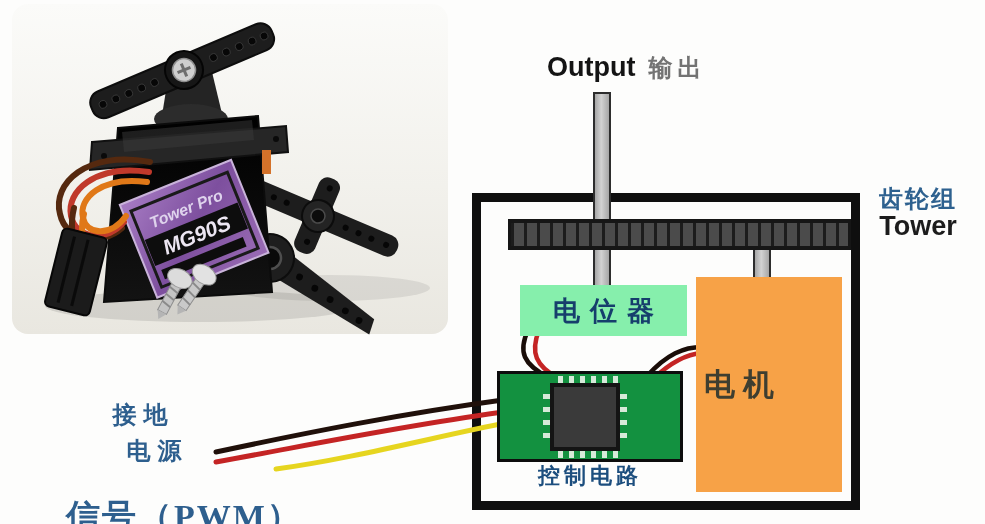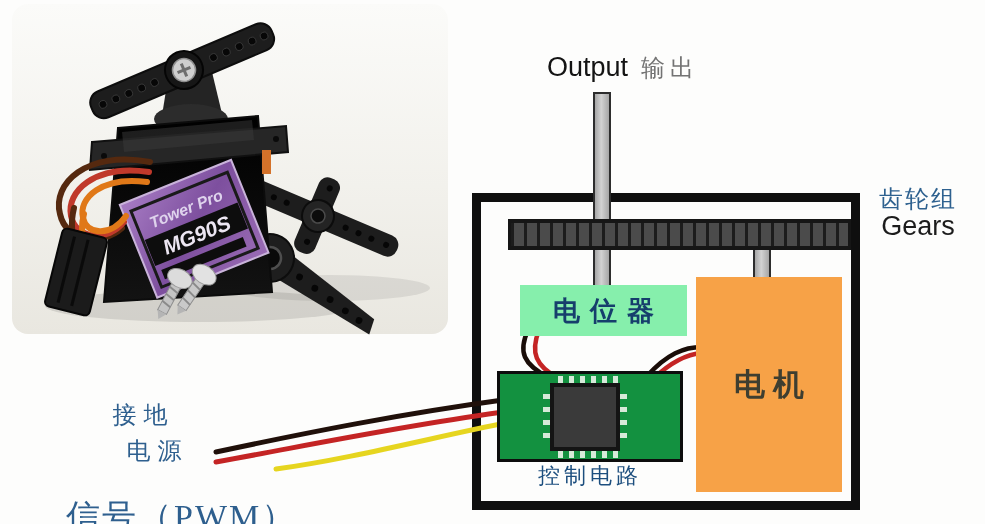--- a/index.html
+++ b/index.html
@@ -18,29 +18,29 @@
   .output-shaft{left:593px;top:92px;width:18px;height:198px;}
   .motor-shaft{left:753px;top:246px;width:18px;height:36px;}
   .gear-bar{position:absolute;left:508px;top:219px;width:343px;height:31px;box-sizing:border-box;
             background:repeating-linear-gradient(90deg,#1c1c1c 0 3px,#4b4b4b 3px 13px);
             border:3px solid #161616;border-top-width:4px;border-bottom-width:4px;z-index:4;}
   .pot-box{position:absolute;left:520px;top:285px;width:167px;height:51px;background:#86efac;
            z-index:5;display:flex;align-items:center;justify-content:center;
            font-family:"Liberation Serif",serif;font-weight:bold;font-size:27px;
            color:#163e6c;letter-spacing:10px;text-indent:10px;}
   .motor-box{position:absolute;left:696px;top:277px;width:146px;height:215px;background:#f7a247;
-           z-index:5;display:flex;align-items:center;justify-content:center;
+           z-index:5;display:flex;align-items:center;justify-content:flex-start;
            font-family:"Liberation Serif",serif;font-weight:bold;font-size:31px;
            color:#3e3e30;letter-spacing:8px;text-indent:8px;}
   .control-box{position:absolute;left:497px;top:371px;width:186px;height:91px;background:#139140;
            border:3px solid #0d0d0d;box-sizing:border-box;z-index:5;}
   .chip{position:absolute;left:42px;top:2px;}
 
   
-  .lbl{position:absolute;z-index:6;font-family:"Liberation Serif",serif;font-weight:normal;
+  .lbl{position:absolute;z-index:6;font-family:"Liberation Serif",serif;font-weight:bold;
        color:#2e5f8e;}
   .lbl-output{left:547px;top:52px;display:flex;align-items:baseline;gap:13px;}
   .lbl-output .en{font-family:"Liberation Sans",sans-serif;font-size:27px;color:#141414;}
   .lbl-output .zh{font-size:24px;color:#737373;letter-spacing:5px;}
   .lbl-gears{left:864px;top:186px;width:108px;text-align:center;line-height:1.1;}
   .lbl-gears .zh{font-size:24px;letter-spacing:2px;color:#2e618f;display:block;}
   .lbl-gears .en{font-family:"Liberation Sans",sans-serif;font-size:27px;color:#1c1c1c;display:block;}
   .lbl-control{left:490px;top:461px;width:200px;text-align:center;font-size:22px;
                color:#1c4e7e;letter-spacing:4px;}
   .lbl-ground{left:95px;top:399px;width:90px;text-align:center;font-size:24px;letter-spacing:7px;text-indent:7px;}
@@ -231,21 +231,21 @@
     </svg>
   </div>
 
   <div class="lbl lbl-output">
     <span class="en">Output</span>
     <span class="zh">输出</span>
   </div>
 
   <div class="lbl lbl-gears">
     <span class="zh">齿轮组</span>
-    <span class="en">Gears</span>
+    <span class="en">Tower</span>
   </div>
 
   <div class="lbl lbl-control">控制电路</div>
 
   <div class="lbl lbl-ground">接地</div>
   <div class="lbl lbl-power">电源</div>
   <div class="lbl lbl-signal">信号（PWM）</div>
 
 </div>
 

